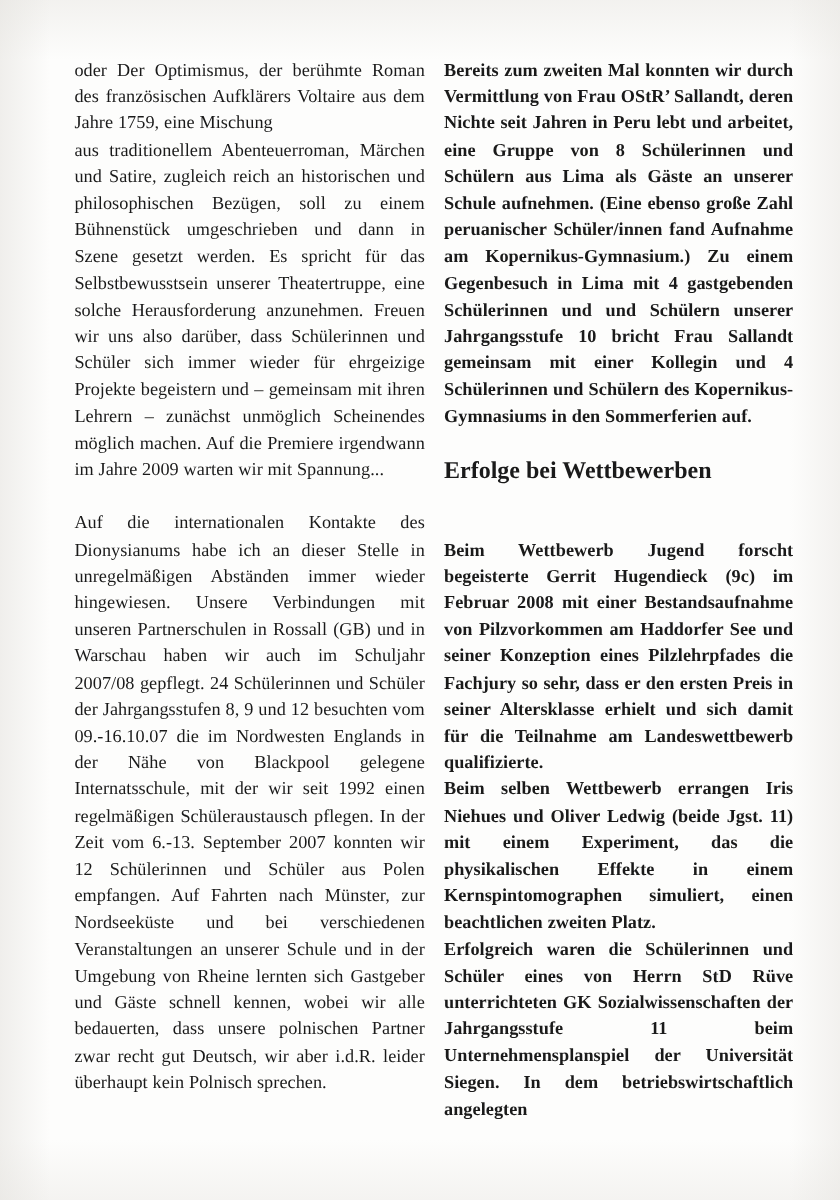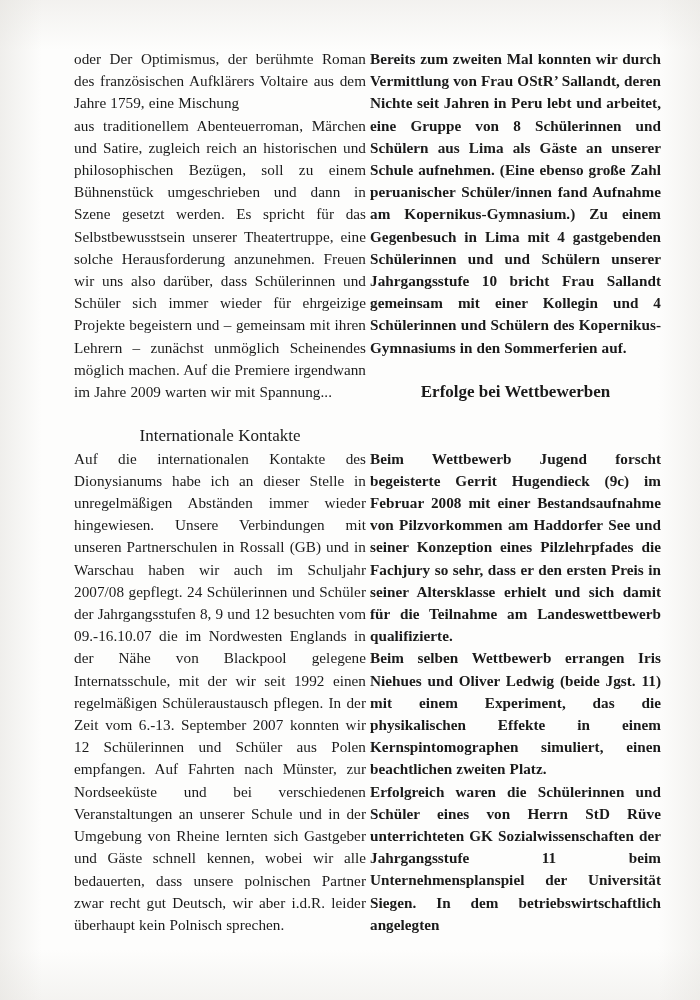--- a/index.html
+++ b/index.html
@@ -34,40 +34,40 @@
   .columns {
     position: absolute;
     left: 0;
     top: 48px;
     width: 700px;
   }
   .col {
     position: absolute;
     top: 0;
   }
-  .col-left  { left: 74px;  width: 292px; }
+  .col-left  { left: 62px;  width: 292px; }
   .col-right { left: 370px; width: 291px; font-weight: bold; }
 
   p.para {
     margin: 0;
     text-align: justify;
     text-justify: inter-word;
     font-size: 15.2px;
     line-height: 22.2px;
     letter-spacing: 0.04px;
     word-spacing: 0.2px;
     -webkit-font-smoothing: none;
   }
   p.para.last-flush {
     text-align-last: left;
   }
   p.heading {
     margin: 0;
-    text-align: center;
-    font-size: 17px;
+    text-align: left;
+    font-size: 20px;
     line-height: 22.2px;
   }
   .gap-para   { height: 22.2px; }
 
   .page-number {
     position: absolute;
     left: 57px;
     top: 992px;
     font-size: 15.4px;
     line-height: 20px;
@@ -84,21 +84,20 @@
 
 <div class="page">
   <div class="scan-tint"></div>
 
   <div class="columns">
 
     <div class="col col-left">
       <p class="para last-flush inkish">oder Der Optimismus, der berühmte Roman des französischen Aufklärers Voltaire aus dem Jahre 1759, eine Mischung</p>
       <p class="para inkish">aus traditionellem Abenteuerroman, Märchen und Satire, zugleich reich an historischen und philosophischen Bezügen, soll zu einem Bühnenstück umgeschrieben und dann in Szene gesetzt werden. Es spricht für das Selbstbewusstsein unserer Theatertruppe, eine solche Herausforderung anzunehmen. Freuen wir uns also darüber, dass Schülerinnen und Schüler sich immer wieder für ehrgeizige Projekte begeistern und – gemeinsam mit ihren Lehrern – zunächst unmöglich Scheinendes möglich machen. Auf die Premiere irgendwann im Jahre 2009 warten wir mit Spannung...</p>
       <div class="gap-para"></div>
-      <p class="heading inkish">Internationale Kontakte</p>
       <p class="para inkish">Auf die internationalen Kontakte des Dionysianums habe ich an dieser Stelle in unregelmäßigen Abständen immer wieder hingewiesen. Unsere Verbindungen mit unseren Partnerschulen in Rossall (GB) und in Warschau haben wir auch im Schuljahr 2007/08 gepflegt. 24 Schülerinnen und Schüler der Jahrgangsstufen 8, 9 und 12 besuchten vom 09.-16.10.07 die im Nordwesten Englands in der Nähe von Blackpool gelegene Internatsschule, mit der wir seit 1992 einen regelmäßigen Schüleraustausch pflegen. In der Zeit vom 6.-13. September 2007 konnten wir 12 Schülerinnen und Schüler aus Polen empfangen. Auf Fahrten nach Münster, zur Nordseeküste und bei verschiedenen Veranstaltungen an unserer Schule und in der Umgebung von Rheine lernten sich Gastgeber und Gäste schnell kennen, wobei wir alle bedauerten, dass unsere polnischen Partner zwar recht gut Deutsch, wir aber i.d.R. leider überhaupt kein Polnisch sprechen.</p>
     </div>
 
     <div class="col col-right">
       <p class="para inkish">Bereits zum zweiten Mal konnten wir durch Vermittlung von Frau OStR’ Sallandt, deren Nichte seit Jahren in Peru lebt und arbeitet, eine Gruppe von 8 Schülerinnen und Schülern aus Lima als Gäste an unserer Schule aufnehmen. (Eine ebenso große Zahl peruanischer Schüler/innen fand Aufnahme am Kopernikus-Gymnasium.) Zu einem Gegenbesuch in Lima mit 4 gastgebenden Schülerinnen und und Schülern unserer Jahrgangsstufe 10 bricht Frau Sallandt gemeinsam mit einer Kollegin und 4 Schülerinnen und Schülern des Kopernikus-Gymnasiums in den Sommerferien auf.</p>
       <div class="gap-para"></div>
       <p class="heading inkish">Erfolge bei Wettbewerben</p>
       <div class="gap-para"></div>
       <div class="gap-para"></div>
       <p class="para inkish">Beim Wettbewerb Jugend forscht begeisterte Gerrit Hugendieck (9c) im Februar 2008 mit einer Bestandsaufnahme von Pilzvorkommen am Haddorfer See und seiner Konzeption eines Pilzlehrpfades die Fachjury so sehr, dass er den ersten Preis in seiner Altersklasse erhielt und sich damit für die Teilnahme am Landeswettbewerb qualifizierte.</p>

